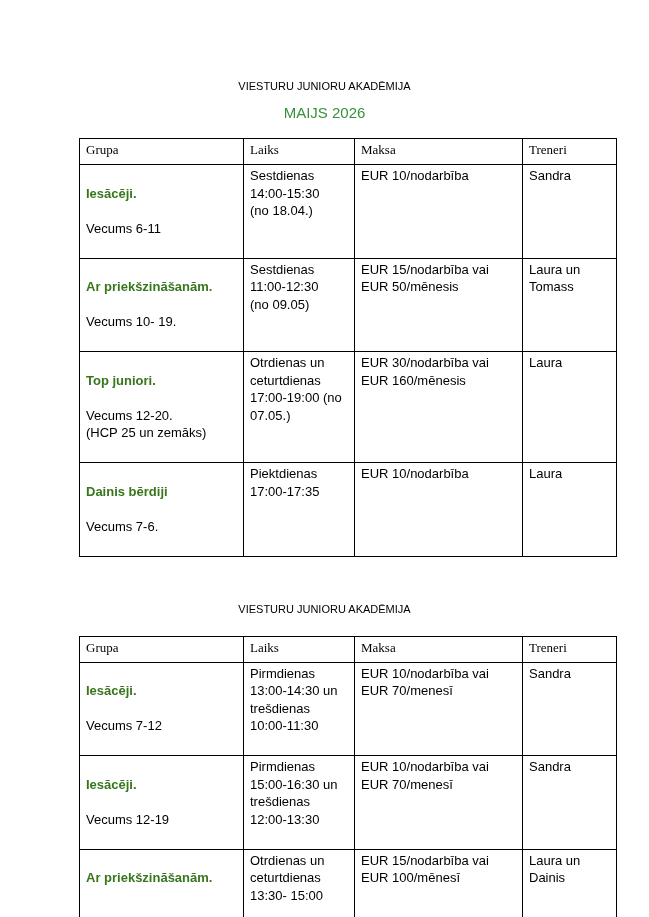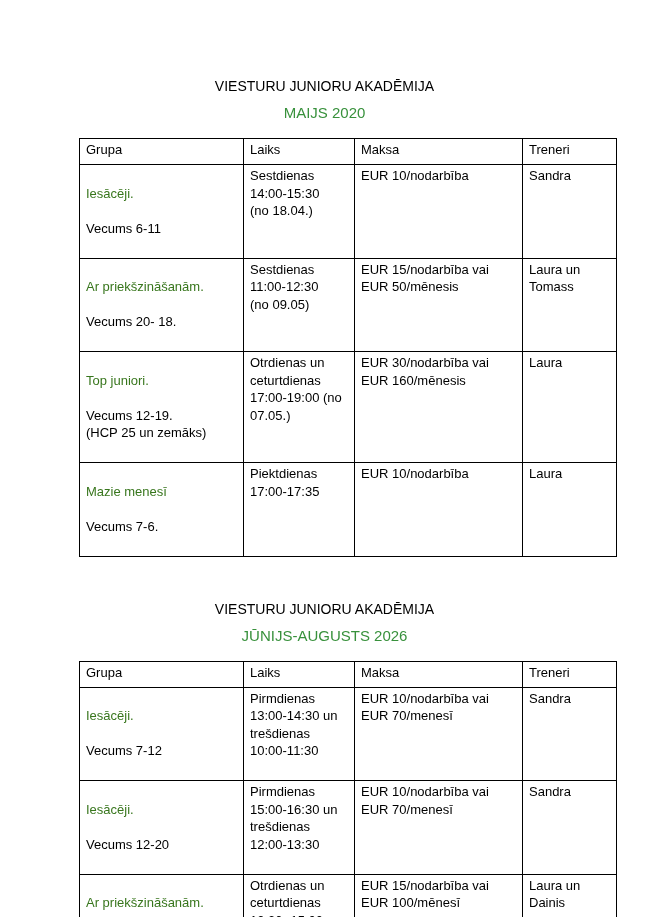--- a/index.html
+++ b/index.html
@@ -12,21 +12,21 @@
     height: 917px;
     font-family: "Liberation Sans", "DejaVu Sans", sans-serif;
     color: #000000;
     overflow: hidden;
   }
   .doc {
     padding-top: 76px;
   }
   .section-title {
     text-align: center;
-    font-size: 14px;
+    font-size: 11px;
     line-height: 21px;
     color: #000000;
   }
   .section-subtitle {
     text-align: center;
     font-size: 15px;
     line-height: 18px;
     margin-top: 7px;
     color: var(--green-subtitle, #38913c);
   }
@@ -48,41 +48,41 @@
   table.schedule td {
     border: 1px solid #000000;
     vertical-align: top;
     text-align: left;
     padding: 2px 6px 3px 6px;
     font-weight: normal;
     line-height: 17.5px;
     white-space: pre-line;
     overflow: hidden;
   }
-  table.schedule thead tr { height: 26px; }
+  table.schedule thead tr { height: 26px; font-family: Liberation Serif, serif; }
   tr.h59 { height: 59px; }
   tr.h56 { height: 56px; }
   tr.h70 { height: 70px; }
   tr.h45 { height: 45px; }
   tr.h71 { height: 71px; }
   tr.h72 { height: 72px; }
   tr.h73 { height: 73px; }
   .group-name {
-    font-weight: normal;
+    font-weight: bold;
     color: var(--green-heading, #38761d);
   }
 </style>
 </head>
 <body>
 
 <div class="doc">
 
   <div class="section section-1">
     <div class="section-title">VIESTURU JUNIORU AKADĒMIJA</div>
-    <div class="section-subtitle">MAIJS 2020</div>
+    <div class="section-subtitle">MAIJS 2026</div>
 
     <table class="schedule">
       <colgroup>
         <col class="c-grupa">
           <col class="c-laiks">
           <col class="c-maksa">
           <col class="c-treneri">
       </colgroup>
       <thead>
         <tr>
@@ -100,61 +100,60 @@
           </td>
           <td>Sestdienas
 14:00-15:30
 (no 18.04.)</td>
           <td>EUR 10/nodarbība</td>
           <td>Sandra</td>
         </tr>
         <tr class="h56">
           <td>
             <div class="group-name">Ar priekšzināšanām.</div>
-            <div class="group-details">Vecums 20- 18.</div>
+            <div class="group-details">Vecums 10- 19.</div>
           </td>
           <td>Sestdienas
 11:00-12:30
 (no 09.05)</td>
           <td>EUR 15/nodarbība vai
 EUR 50/mēnesis</td>
           <td>Laura un
 Tomass</td>
         </tr>
         <tr class="h70">
           <td>
             <div class="group-name">Top juniori.</div>
-            <div class="group-details">Vecums 12-19.
+            <div class="group-details">Vecums 12-20.
 (HCP 25 un zemāks)</div>
           </td>
           <td>Otrdienas un
 ceturtdienas
 17:00-19:00 (no
 07.05.)</td>
           <td>EUR 30/nodarbība vai
 EUR 160/mēnesis</td>
           <td>Laura</td>
         </tr>
         <tr class="h45">
           <td>
-            <div class="group-name">Mazie menesī</div>
+            <div class="group-name">Dainis bērdiji</div>
             <div class="group-details">Vecums 7-6.</div>
           </td>
           <td>Piektdienas
 17:00-17:35</td>
           <td>EUR 10/nodarbība</td>
           <td>Laura</td>
         </tr>
       </tbody>
     </table>
   </div>
 
   <div class="section section-2">
     <div class="section-title">VIESTURU JUNIORU AKADĒMIJA</div>
-    <div class="section-subtitle">JŪNIJS-AUGUSTS 2026</div>
 
     <table class="schedule">
       <colgroup>
         <col class="c-grupa">
           <col class="c-laiks">
           <col class="c-maksa">
           <col class="c-treneri">
       </colgroup>
       <thead>
         <tr>
@@ -174,21 +173,21 @@
 13:00-14:30 un
 trešdienas
 10:00-11:30</td>
           <td>EUR 10/nodarbība vai
 EUR 70/menesī</td>
           <td>Sandra</td>
         </tr>
         <tr class="h72">
           <td>
             <div class="group-name">Iesācēji.</div>
-            <div class="group-details">Vecums 12-20</div>
+            <div class="group-details">Vecums 12-19</div>
           </td>
           <td>Pirmdienas
 15:00-16:30 un
 trešdienas
 12:00-13:30</td>
           <td>EUR 10/nodarbība vai
 EUR 70/menesī</td>
           <td>Sandra</td>
         </tr>
         <tr class="h73">

